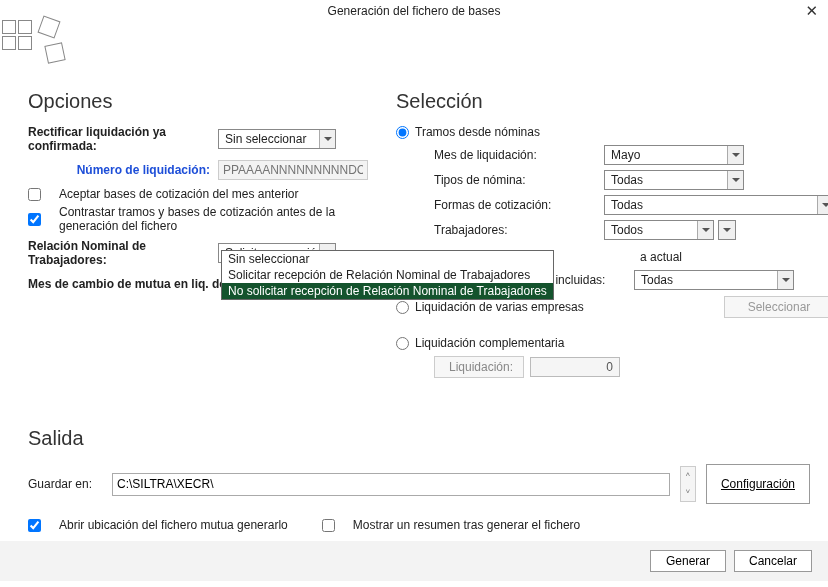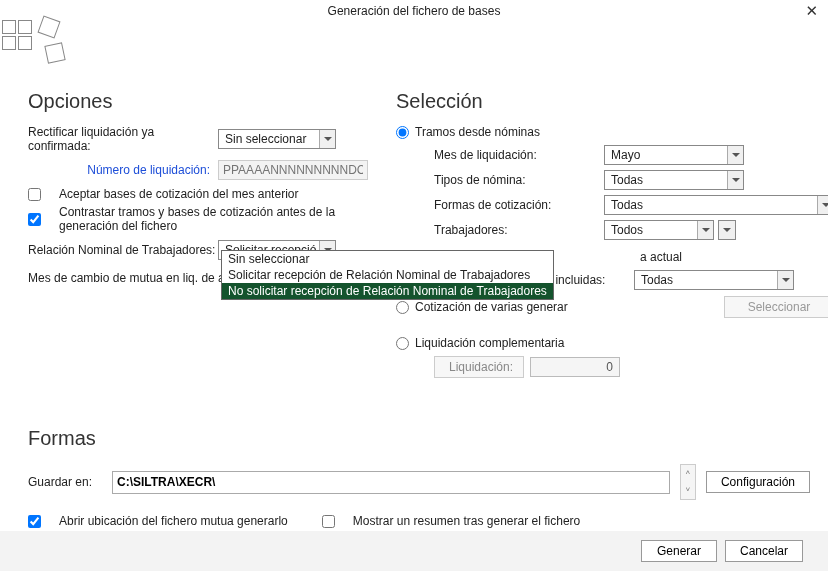--- a/index.html
+++ b/index.html
@@ -60,20 +60,21 @@
   .col-left { width: 340px; }
   .col-right { flex: 1; }
   .row {
     display: flex;
     align-items: center;
     margin-bottom: 6px;
     min-height: 22px;
   }
   .row label.lbl {
     display: inline-block;
+    font-weight: bold;
   }
   .lbl-right {
     text-align: right;
     padding-right: 8px;
   }
   input[type=text] {
     height: 20px;
     border: 1px solid #aaa;
     padding: 1px 4px;
     font-size: 12px;
@@ -171,28 +172,28 @@
     color: #777;
     line-height: 16px;
   }
   .footer-checks {
     display: flex;
     gap: 34px;
     margin-top: 14px;
   }
   .bottom-bar {
     position: absolute;
-    left: 0; right: 0; bottom: 16px;
+    left: 0; right: 0; bottom: 6px;
     height: 40px;
     background: #f3f3f3;
     display: flex;
     justify-content: flex-end;
     align-items: center;
     gap: 8px;
-    padding-right: 25px;
+    padding-right: 16px;
   }
   .bottom-bar .btn { min-width: 76px; }
   
   .dropdown-list {
     position: absolute;
     background: #fff;
     border: 1px solid #666;
     z-index: 50;
     font-size: 12px;
     min-width: 300px;
@@ -331,47 +332,47 @@
           <span class="flabel" style="width:200px;">Cuentas de cotización incluidas:</span>
           <div class="select" style="width:160px;">
             <div class="sel-text">Todas</div>
             <div class="sel-btn"></div>
           </div>
         </div>
       </div>
 
       <div class="radio-row" style="margin-top:6px;">
         <input type="radio" name="modo" style="">
-        <span>Cotización de varias generar</span>
+        <span>Liquidación de varias empresas</span>
         <span style="flex:1"></span>
         <button class="btn" disabled="" style="width:110px;">Seleccionar</button>
       </div>
 
       <div class="radio-row" style="margin-top:18px;">
         <input type="radio" name="modo" style="">
         <span>Liquidación complementaria</span>
       </div>
       <div class="sub-indent field-row">
         <button class="btn" disabled="" style="width:90px; color:#888;">Liquidación:</button>
         <div class="num-readonly" style="margin-left:6px;">0</div>
       </div>
     </div>
   </div>
 
   <div class="salida-block">
-    <h2 class="section">Formas</h2>
+    <h2 class="section">Salida</h2>
 
     <div class="save-row">
       <span style="width:74px;">Guardar en:</span>
-      <input type="text" style="flex: 1 1 0%; height: 23px; font-weight: bold;" value="C:\SILTRA\XECR\">
+      <input type="text" style="flex: 1 1 0%; height: 23px;" value="C:\SILTRA\XECR\">
       <div class="scrollctl">
         <div>˄</div>
         <div>˅</div>
       </div>
-      <button class="btn" style="height:22px;">Configuración</button>
+      <button class="btn" style="height:40px;text-decoration:underline;">Configuración</button>
     </div>
 
     <div class="footer-checks">
       <label class="chk">
         <input type="checkbox" checked="" style="">
         <span class="chk-label">Abrir ubicación del fichero mutua generarlo</span>
       </label>
       <label class="chk">
         <input type="checkbox" style="">
         <span class="chk-label">Mostrar un resumen tras generar el fichero</span>

